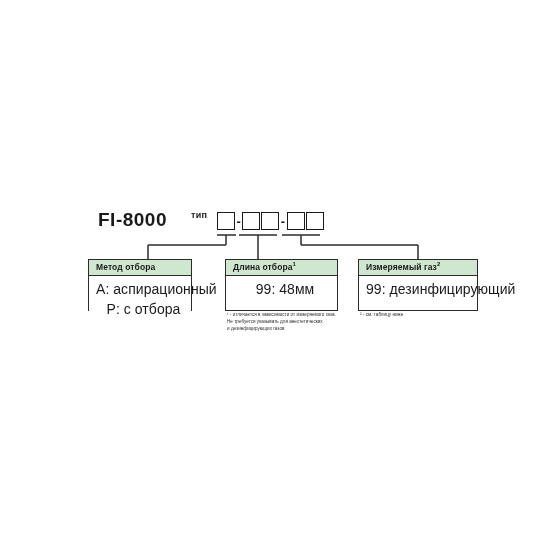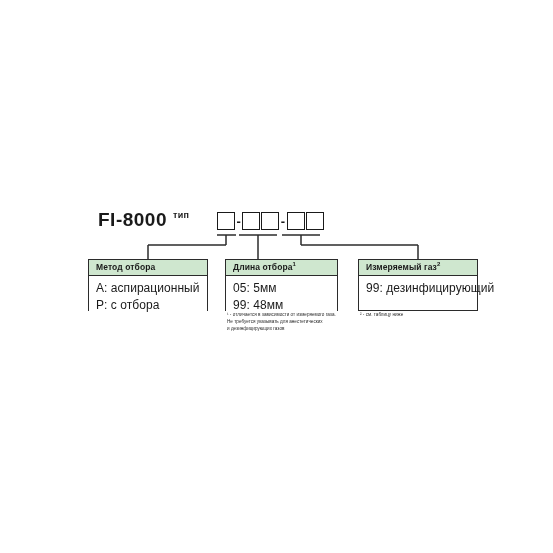--- a/index.html
+++ b/index.html
@@ -36,21 +36,21 @@
   .model-name {
     font-size: 19px;
     font-weight: bold;
     letter-spacing: 0.5px;
     line-height: 1;
     white-space: nowrap;
   }
   .model-tip {
     font-size: 9px;
     font-weight: bold;
-    margin-left: 6px;
+    margin-left: 24px;
     letter-spacing: 0.3px;
     white-space: nowrap;
   }
 
   
   .code-squares {
     position: absolute;
     left: 217px;
     top: 212px;
     display: flex;
@@ -102,27 +102,28 @@
   .legend-head sup {
     font-size: 6px;
     vertical-align: super;
     line-height: 0;
   }
   .legend-body {
     padding: 4px 0 4px 7px;
     background: #ffffff;
   }
   .legend-body div {
-    font-size: 12px;
+    font-size: 14px;
     line-height: 1.42;
     white-space: nowrap;
     letter-spacing: 0.05px;
-  }
-
-  #box-method  { left: 88px;  top: 259px; width: 120px; height: 52px; }
+    text-align: center;
+  }
+
+  #box-method  { left: 88px;  top: 259px; width: 104px; height: 52px; }
   #box-chamber { left: 225px; top: 259px; width: 113px; height: 52px; }
   #box-gas     { left: 358px; top: 259px; width: 120px; height: 52px; }
 
   
   .footnote {
     position: absolute;
     font-size: 4.6px;
     line-height: 1.55;
     color: #2b2b2b;
     letter-spacing: 0.02px;
@@ -181,21 +182,20 @@
       <div>A: аспирационный</div>
       <div>P: с отбора</div>
     </div>
   </div>
 
   <div class="legend-box" id="box-chamber">
     <div class="legend-head">
       <span>Длина отбора</span><sup>1</sup>
     </div>
     <div class="legend-body">
-      <div>05: 5мм</div>
       <div>99: 48мм</div>
     </div>
   </div>
 
   <div class="footnote" id="footnote-chamber">
     <div>¹ - отличается в зависимости от измеряемого газа.</div>
     <div>Не требуется указывать для анестетических</div>
     <div>и дезинфицирующих газов</div>
   </div>
 

